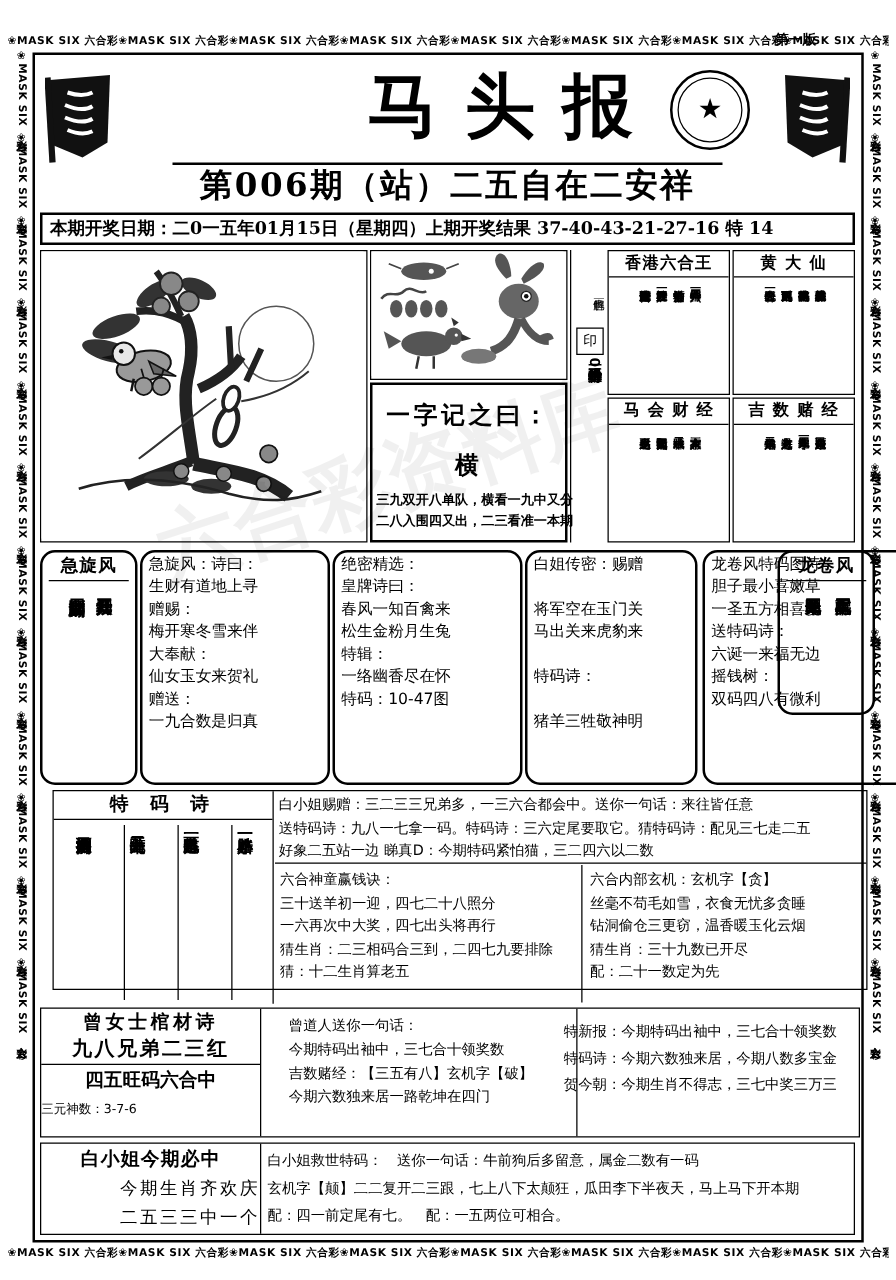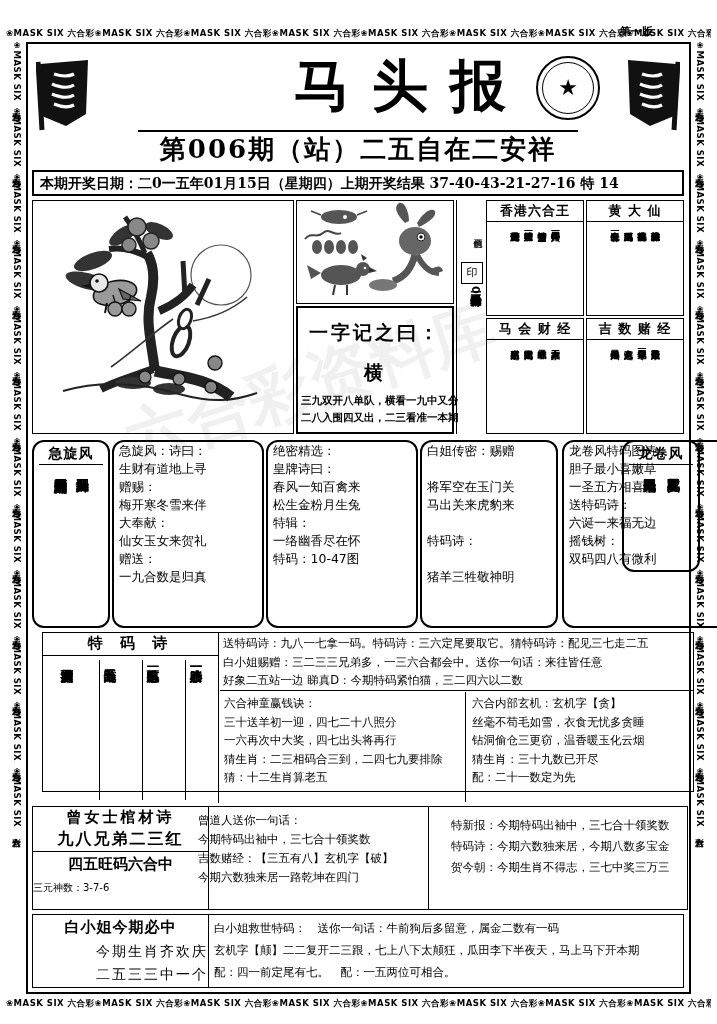--- a/index.html
+++ b/index.html
@@ -98,21 +98,21 @@
   .bx-b2{position:absolute;left:248px;top:59px;width:225px;height:110px;box-sizing:border-box;padding:2px 4px;}
   .bx-b1 .ln,.bx-b2 .ln{font-size:11.5px;line-height:18.5px;white-space:nowrap;}
 
   
   .block3{position:absolute;left:32px;top:806px;width:656px;height:104px;border:1.5px solid #000;box-sizing:border-box;}
   .zeng{position:absolute;left:0;top:0;width:176px;height:102px;border-right:1.5px solid #000;box-sizing:border-box;}
   .zeng .t1{font-family:"DejaVu Serif","Liberation Serif",serif;font-weight:bold;font-size:15px;text-align:center;line-height:21px;letter-spacing:3px;}
   .zeng .t2{font-family:"DejaVu Serif","Liberation Serif",serif;font-weight:bold;font-size:16px;text-align:center;line-height:22px;letter-spacing:2px;border-bottom:1.5px solid #000;padding-bottom:1px;}
   .zeng .t3{font-size:15px;text-align:center;line-height:25px;font-weight:bold;}
   .zeng .t4{font-size:10px;text-align:left;line-height:22px;}
-  .z-mid{position:absolute;left:161px;top:0;width:235px;height:102px;border-right:1.5px solid #000;box-sizing:border-box;padding:4px;}
+  .z-mid{position:absolute;left:194px;top:0;width:235px;height:102px;border-right:1.5px solid #000;box-sizing:border-box;padding:4px;}
   .z-mid .ln{font-size:11.5px;line-height:19px;white-space:nowrap;}
   .z-right{position:absolute;left:414px;top:0;width:236px;height:102px;box-sizing:border-box;padding:8px 4px;}
   .z-right .ln{font-size:11.5px;line-height:21px;white-space:nowrap;}
 
   
   .block4{position:absolute;left:32px;top:914px;width:652px;height:74px;border:1.5px solid #000;box-sizing:border-box;}
   .b4l{position:absolute;left:0;top:0;width:176px;height:72px;border-right:1.5px solid #000;box-sizing:border-box;}
   .b4l .t1{font-family:"DejaVu Serif","Liberation Serif",serif;font-weight:bold;font-size:15px;text-align:center;line-height:25px;letter-spacing:1px;}
   .b4l .t2{font-size:14px;text-align:right;line-height:23px;letter-spacing:2px;}
   .b4r{position:absolute;left:177px;top:0;width:473px;height:72px;box-sizing:border-box;padding:2px 4px;}
@@ -366,22 +366,22 @@
       <div class="hd">特 码 诗</div>
       <div class="cols">
         <div class="vc vtext">小赌小胜一赔一</div>
         <div class="vc vtext">一声怒吼百兽逃</div>
         <div class="vc vtext">二九开出三十随</div>
         <div class="vc vtext">携云握雨挺刺激</div>
       </div>
     </div>
     <div class="bx-right">
       <div class="bx-top">
+        <div class="ln">白小姐赐赠：三二三三兄弟多，一三六合都会中。送你一句话：来往皆任意</div>
         <div class="ln">送特码诗：九八一七拿一码。特码诗：三六定尾要取它。猜特码诗：配见三七走二五</div>
-        <div class="ln">白小姐赐赠：三二三三兄弟多，一三六合都会中。送你一句话：来往皆任意</div>
         <div class="ln">好象二五站一边 睇真D：今期特码紧怕猫，三二四六以二数</div>
       </div>
       <div class="bx-b1">
         <div class="ln">六合神童赢钱诀：</div>
         <div class="ln">三十送羊初一迎，四七二十八照分</div>
         <div class="ln">一六再次中大奖，四七出头将再行</div>
         <div class="ln">猜生肖：二三相码合三到，二四七九要排除</div>
         <div class="ln">猜：十二生肖算老五</div>
       </div>
       <div class="bx-b2">

